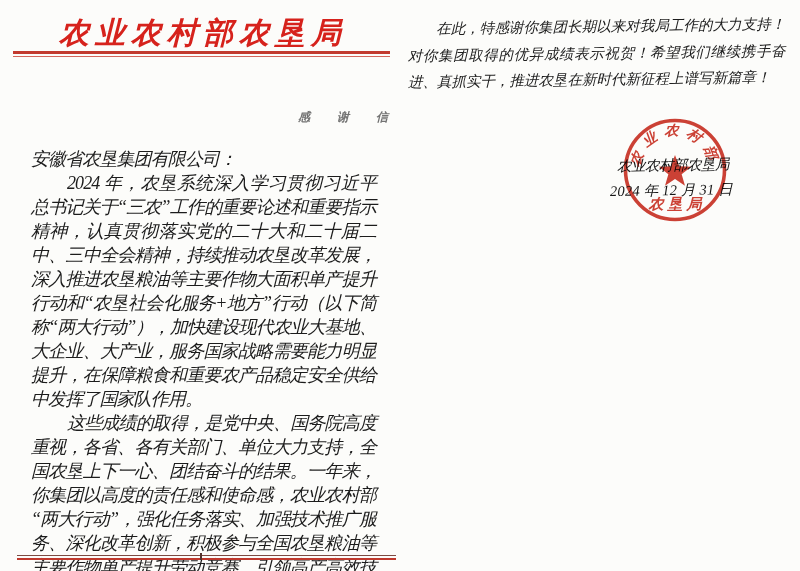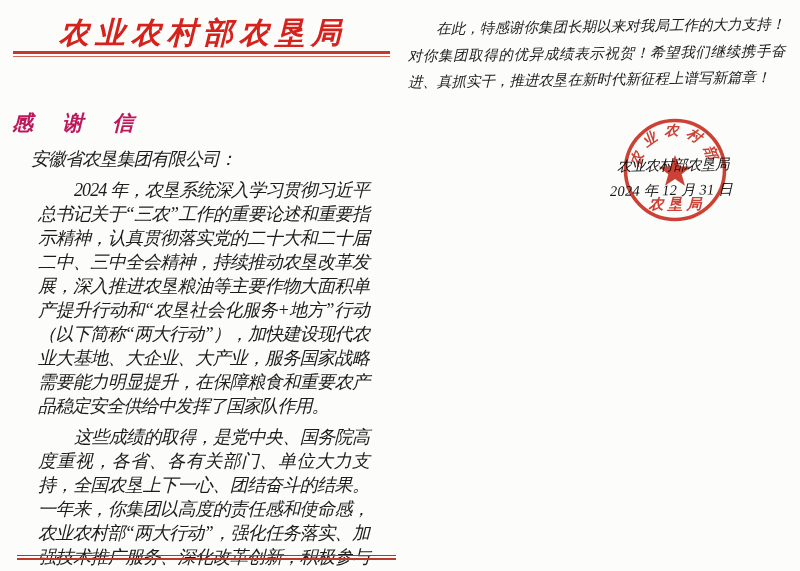--- a/index.html
+++ b/index.html
@@ -26,32 +26,32 @@
     font-size:30px;font-weight:bold;color:var(--letterhead-red);
     letter-spacing:6px;white-space:nowrap;
   }
   .head-rule{position:absolute;left:13px;top:51px;width:377px;}
   .head-rule .thick{height:2.5px;background:var(--rule-red);}
   .head-rule .gap{height:2px;}
   .head-rule .thin{height:1.5px;background:var(--rule-red-light);}
 
   .letter-title{
     position:absolute;left:0;top:109px;width:400px;
-    text-align:left;padding-left:12px;box-sizing:border-box;
-    font-size:21px;font-weight:bold;letter-spacing:12px;color:#be185d;
+    text-align:right;padding-left:12px;box-sizing:border-box;
+    font-size:12px;font-weight:bold;letter-spacing:12px;color:#737373;
     white-space:nowrap;
   }
 
   .left-body{
     position:absolute;left:31px;top:147px;width:345px;
     font-size:18px;line-height:24px;letter-spacing:-0.9px;
     text-align:justify;text-justify:inter-ideograph;
   }
   .left-body .salutation{text-indent:0;}
-  .left-body p{margin:7px;text-indent:2em;}
+  .left-body p{margin:0;text-indent:2em;}
 
   .foot-rule{position:absolute;left:17px;top:555px;width:379px;}
   .foot-rule .thin{height:1px;background:#7d4a42;}
   .foot-rule .gap{height:1.5px;}
   .foot-rule .thick{height:2.5px;background:#bf382c;}
   .foot-rule .tick{
     position:absolute;left:183px;top:-2px;width:2px;height:7px;background:#54332e;
   }
 
   

